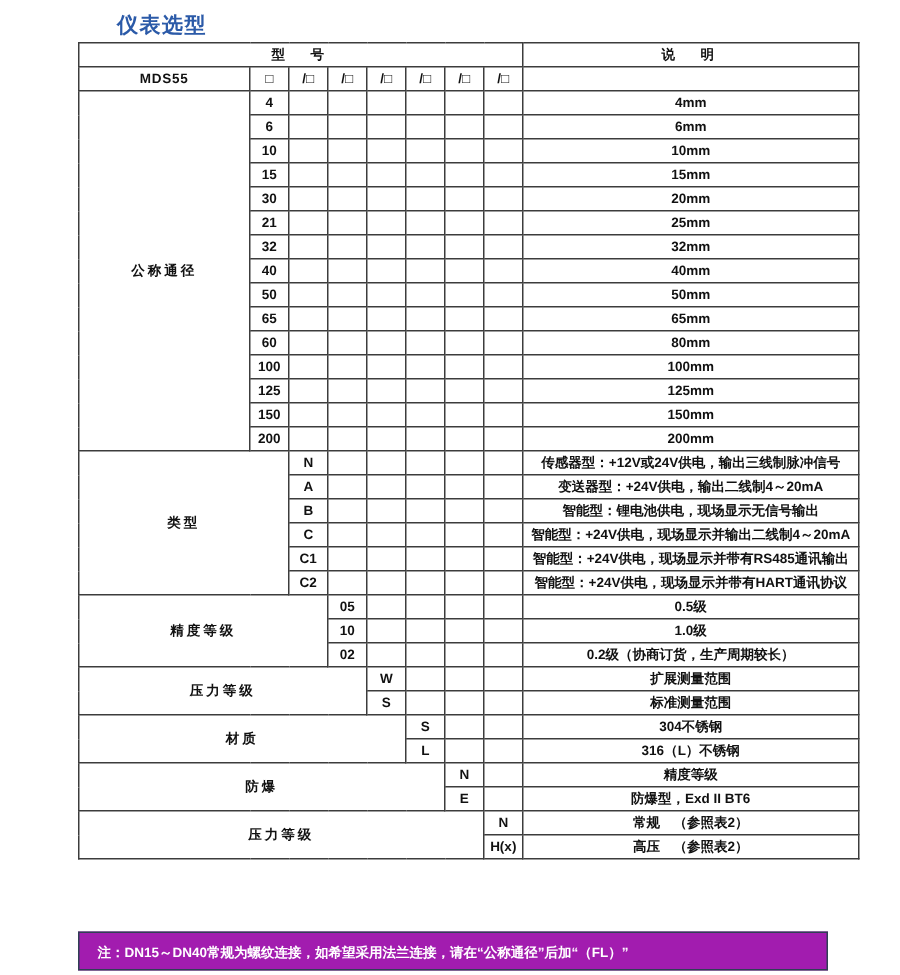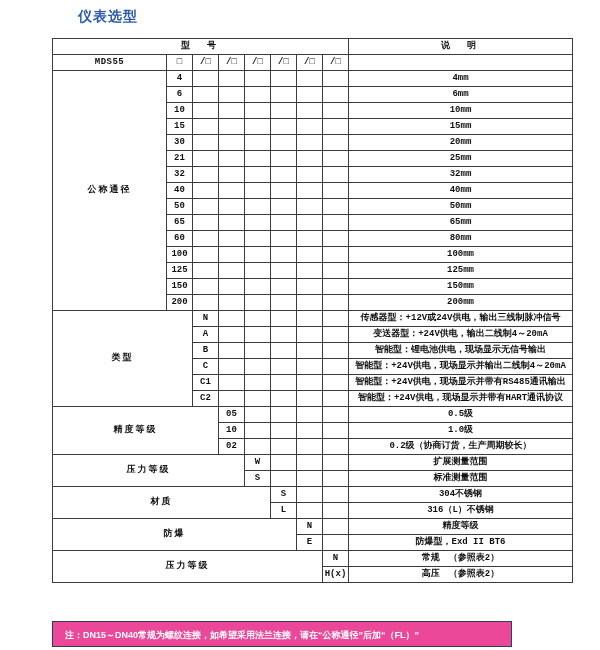--- a/index.html
+++ b/index.html
@@ -12,25 +12,24 @@
   .page{position:relative;width:600px;height:650px;margin-left:12px;}
 
   .title{
     position:absolute;left:66px;top:8px;
     font-size:14px;font-weight:bold;color:#2b5aa8;
     letter-spacing:1px;
   }
 
   
   .tbl{
-    position:absolute;left:40px;top:38px;
+    position:absolute;left:40px;top:28px;
     width:520px;
     border-collapse:collapse;
     table-layout:fixed;
-    font-family:Liberation Mono, monospace;
   }
   .tbl td,.tbl th{
     border:1px solid #3c3c3c;
     padding:0;
     font-size:9px;
     font-weight:bold;
     color:#111;
     text-align:center;
     vertical-align:middle;
     height:15px;
@@ -61,22 +60,22 @@
   .model{
     font-size:11px;
     letter-spacing:0.5px;
   }
   .codecell{font-size:9px;}
   .blank{background:#ffffff;}
   .lbl{font-size:10px;letter-spacing:2px;}
 
   .footer{
     position:absolute;left:40px;top:621px;
-    width:460px;height:26px;
-    background:#ec4899;
+    width:500px;height:26px;
+    background:#a21caf;
     border:1px solid #2f3f55;
     box-sizing:border-box;
     color:#ffffff;
     font-size:9px;
     font-weight:bold;
     line-height:26px;
     padding-left:12px;
     white-space:nowrap;
     overflow:hidden;
   }

